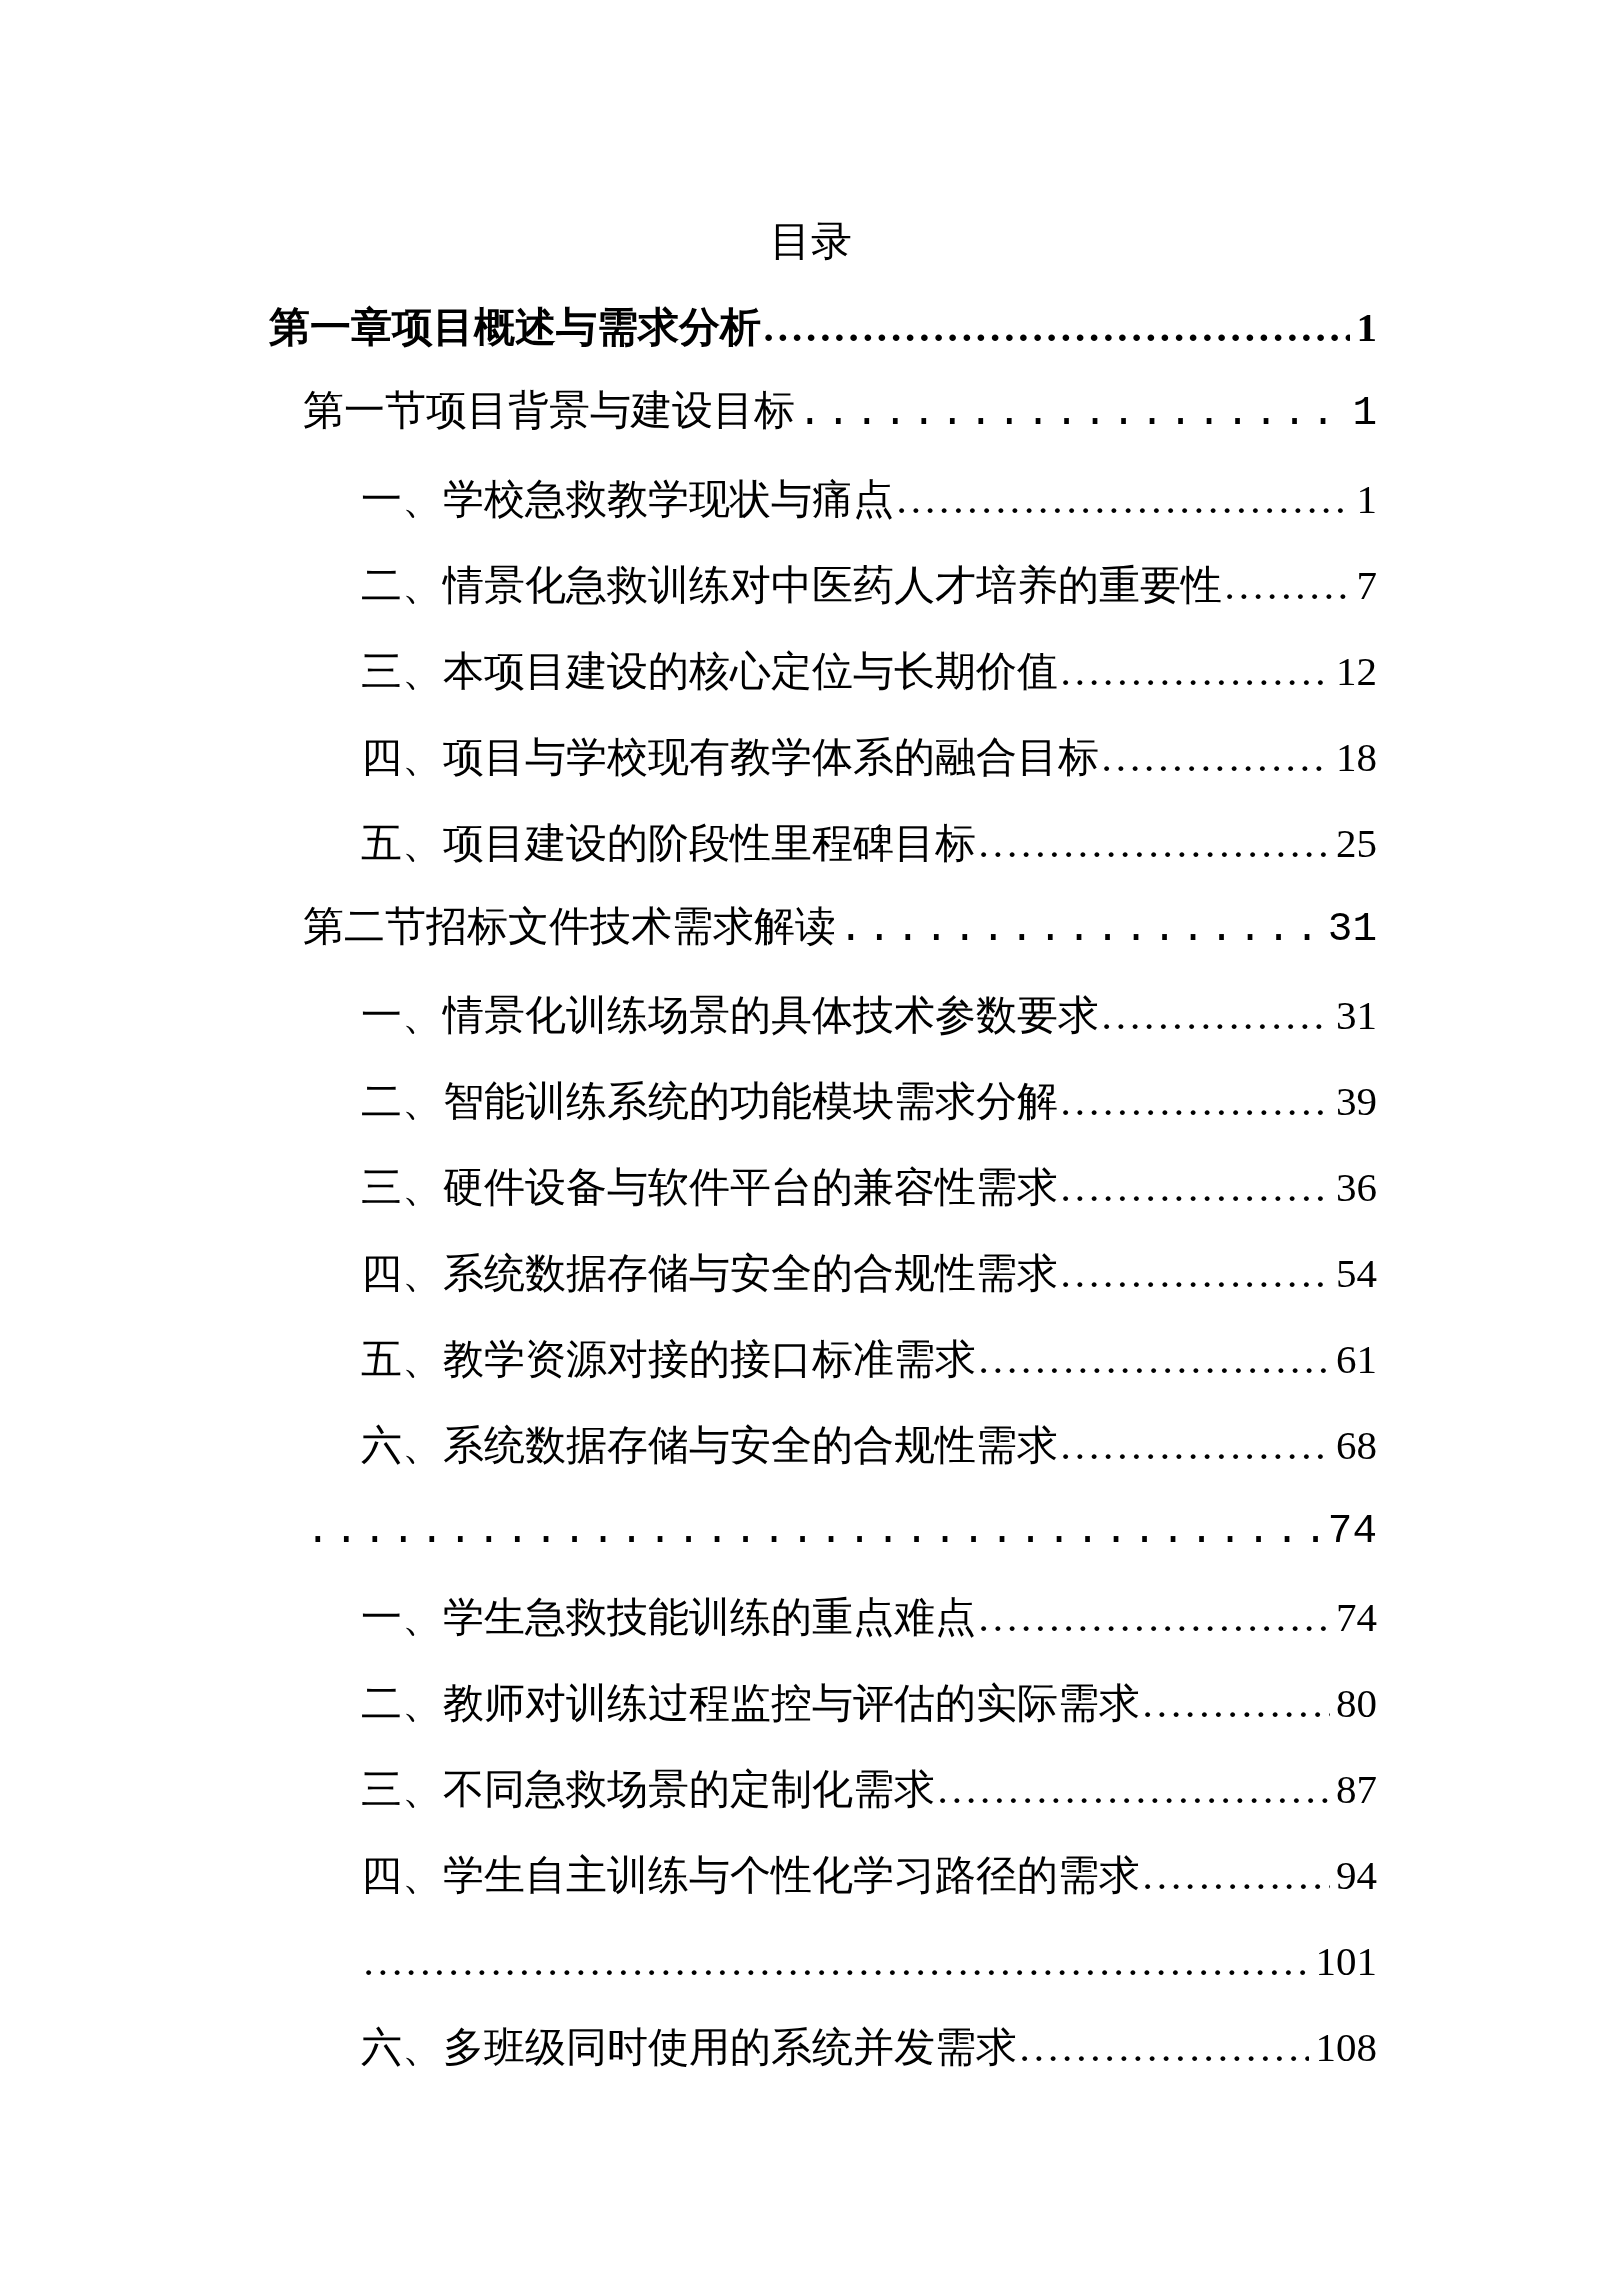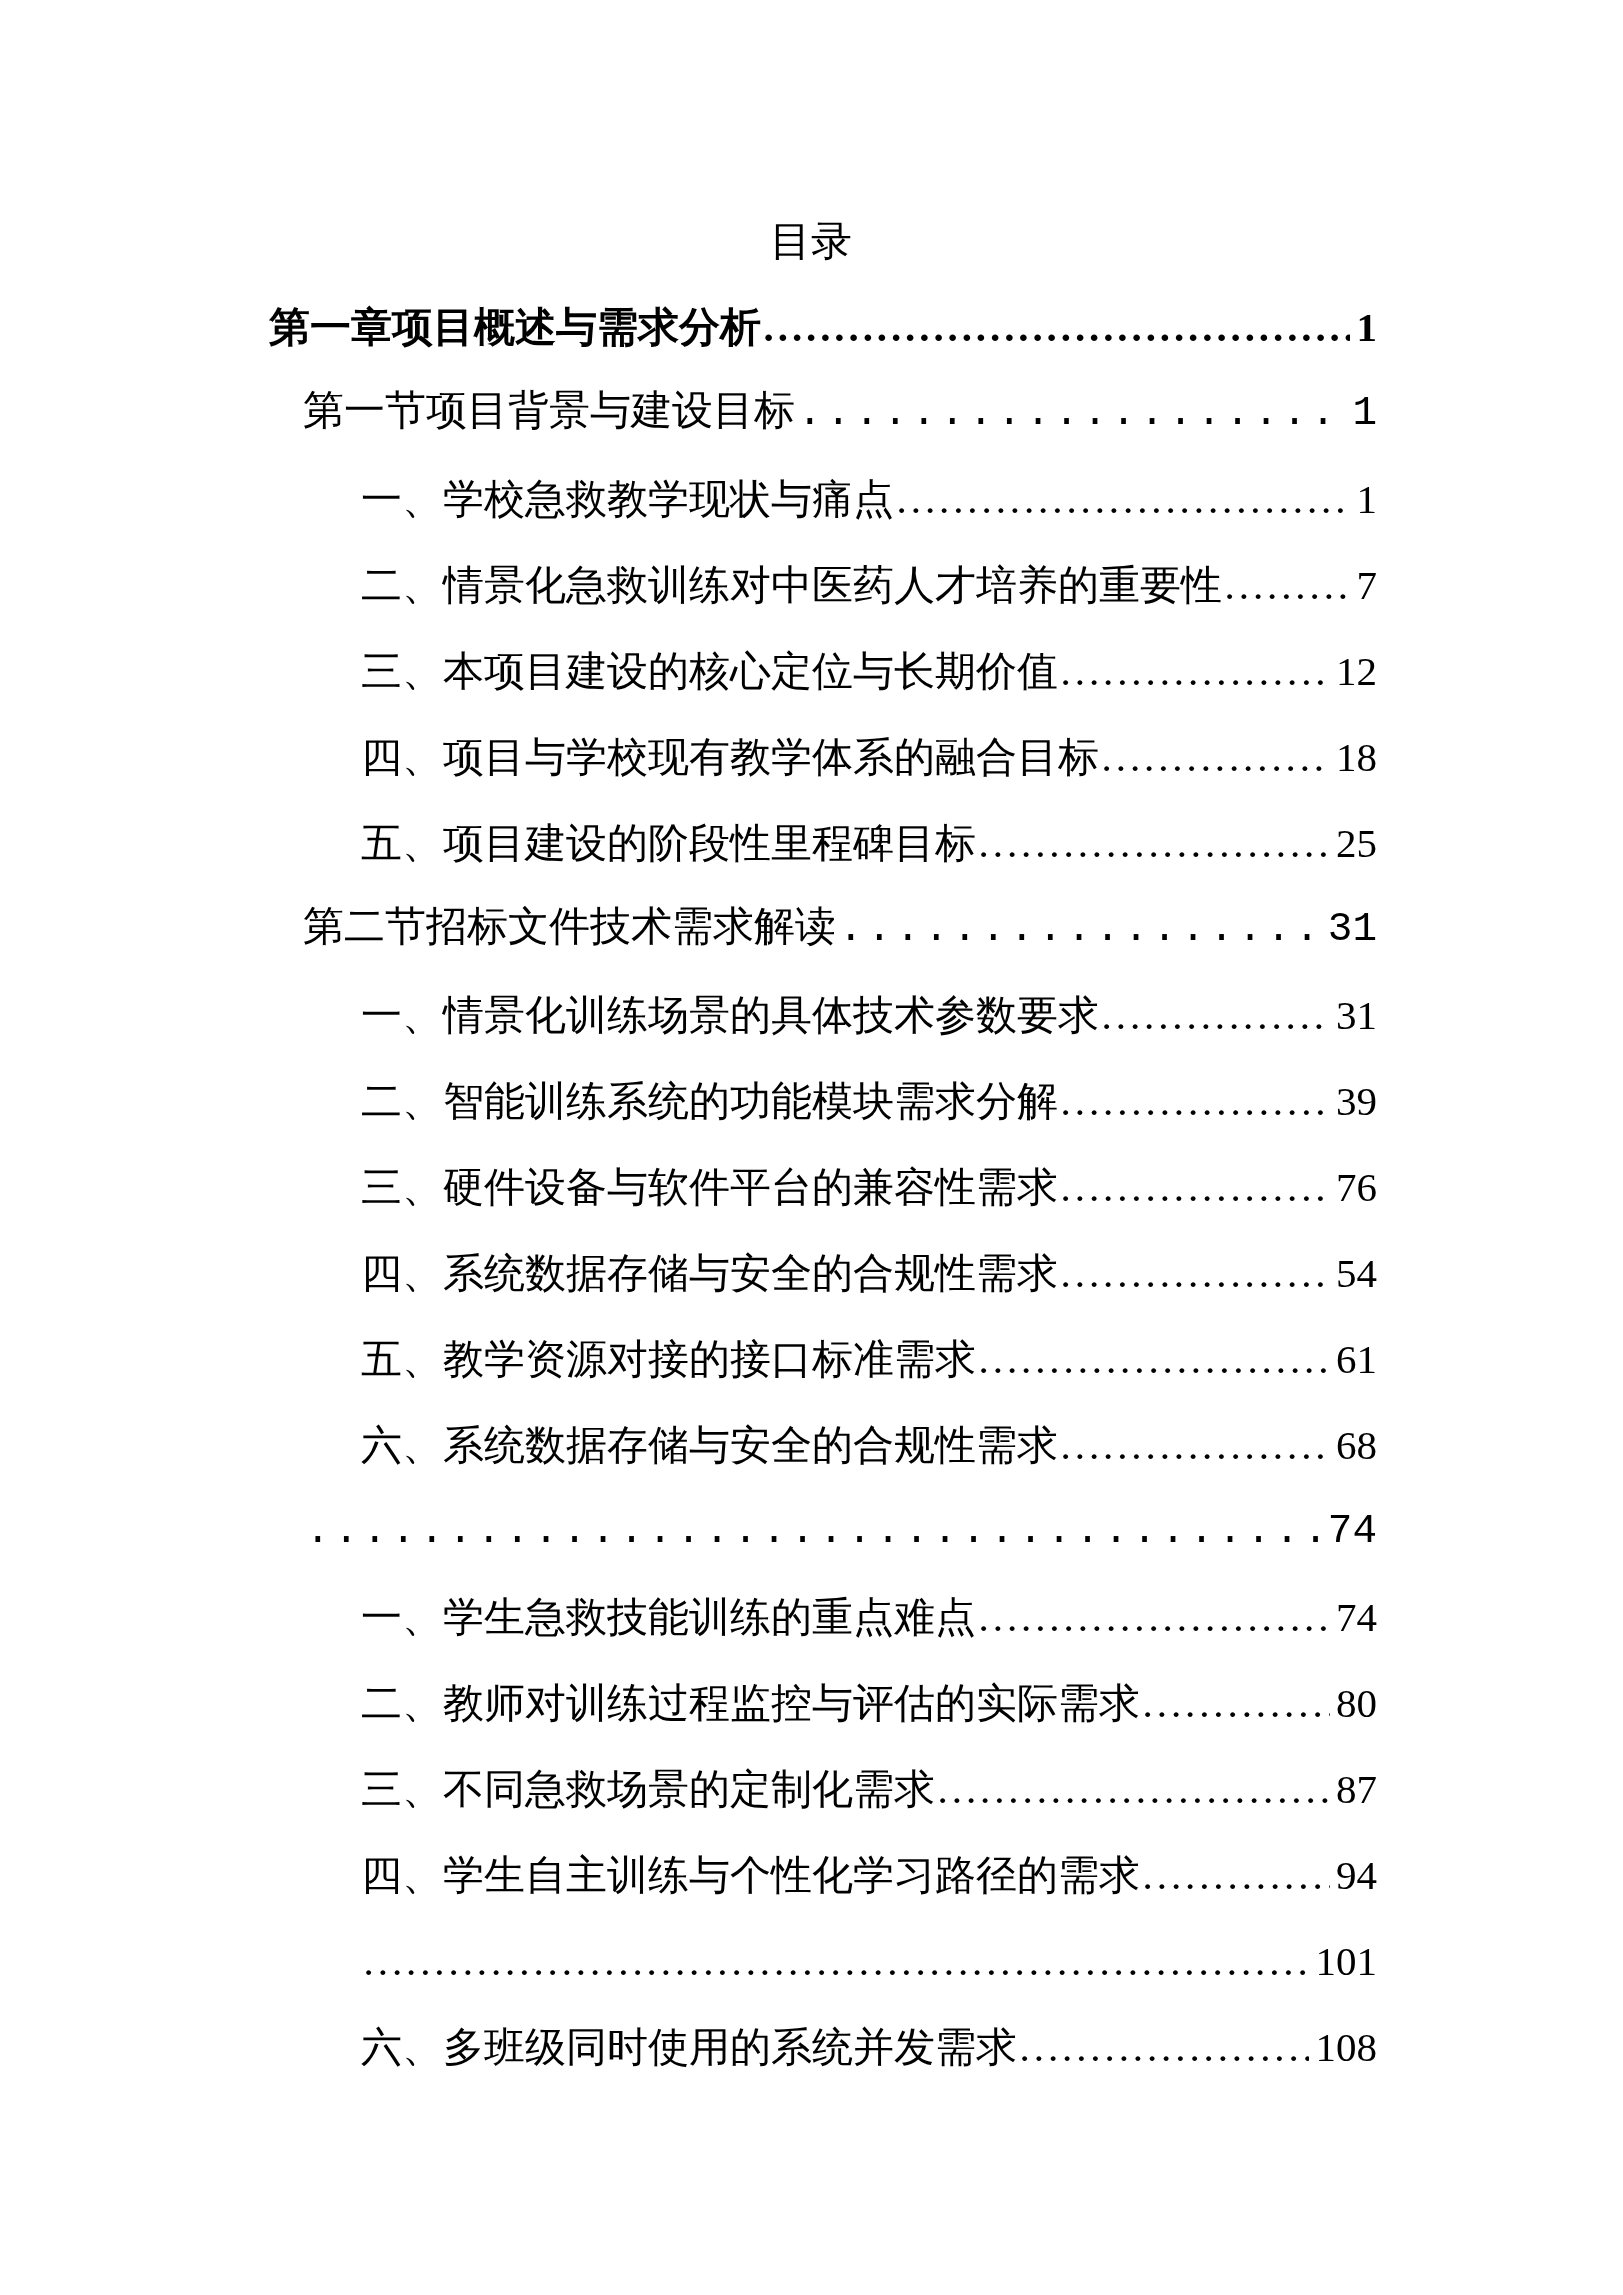--- a/index.html
+++ b/index.html
@@ -104,21 +104,21 @@
 
   <div class="row lvl3">
     <span class="label">二、智能训练系统的功能模块需求分解</span>
     <span class="dots"></span>
     <span class="num">39</span>
   </div>
 
   <div class="row lvl3">
     <span class="label">三、硬件设备与软件平台的兼容性需求</span>
     <span class="dots"></span>
-    <span class="num">76</span>
+    <span class="num">36</span>
   </div>
 
   <div class="row lvl3">
     <span class="label">四、系统数据存储与安全的合规性需求</span>
     <span class="dots"></span>
     <span class="num">54</span>
   </div>
 
   <div class="row lvl3">
     <span class="label">五、教学资源对接的接口标准需求</span>

